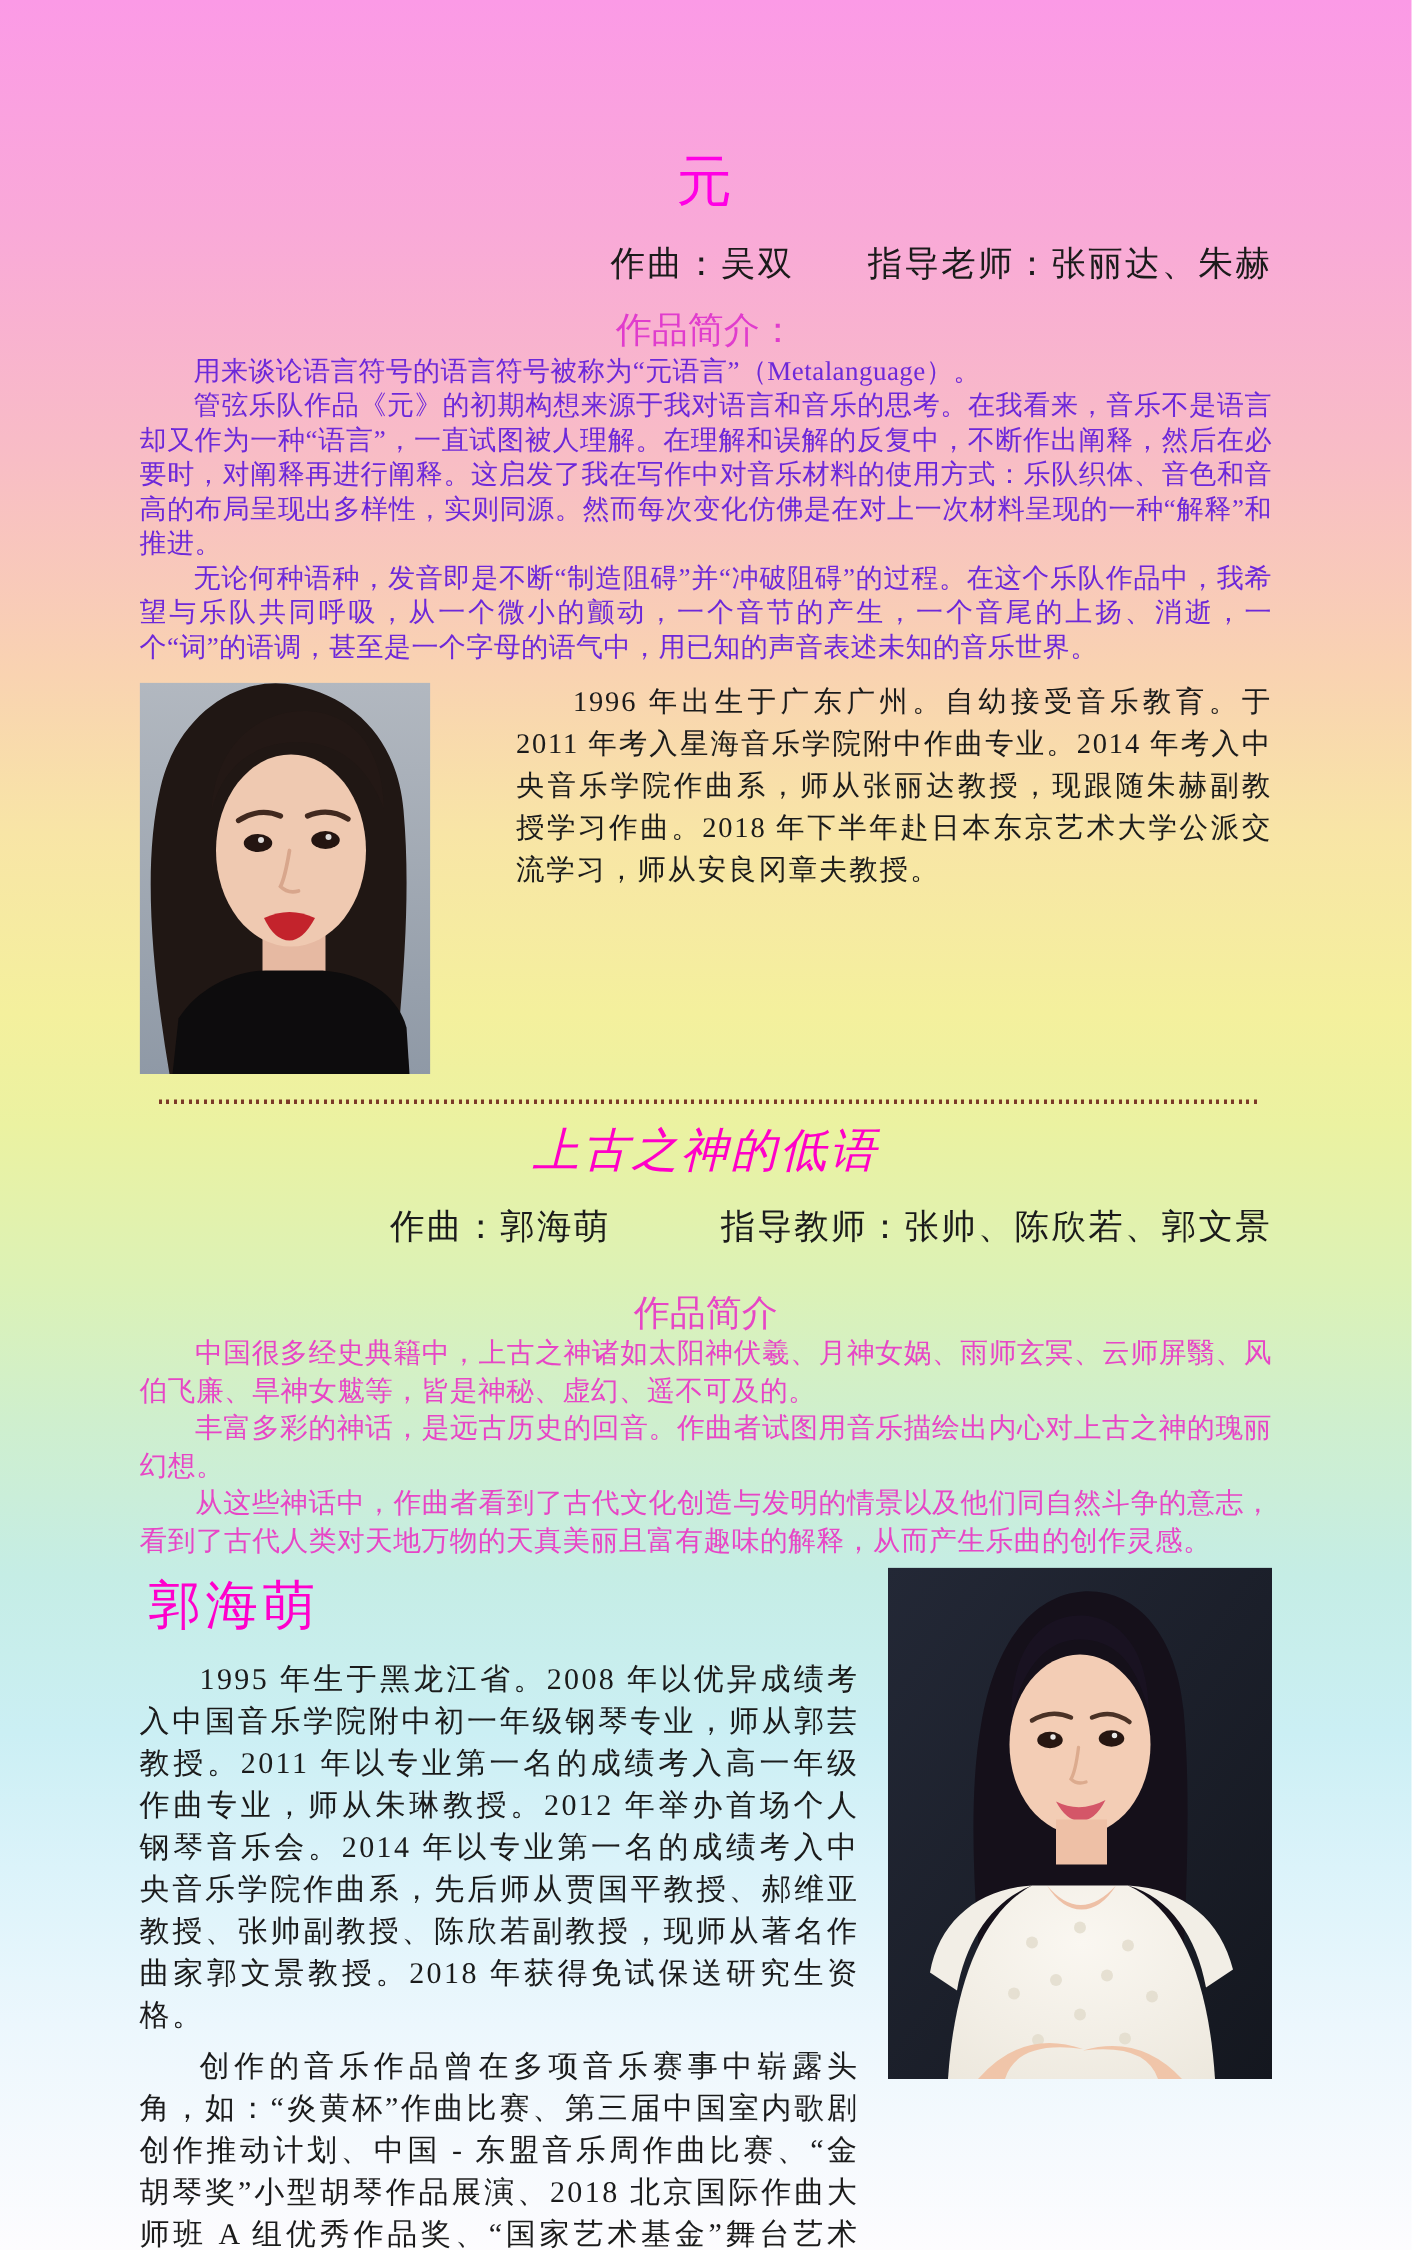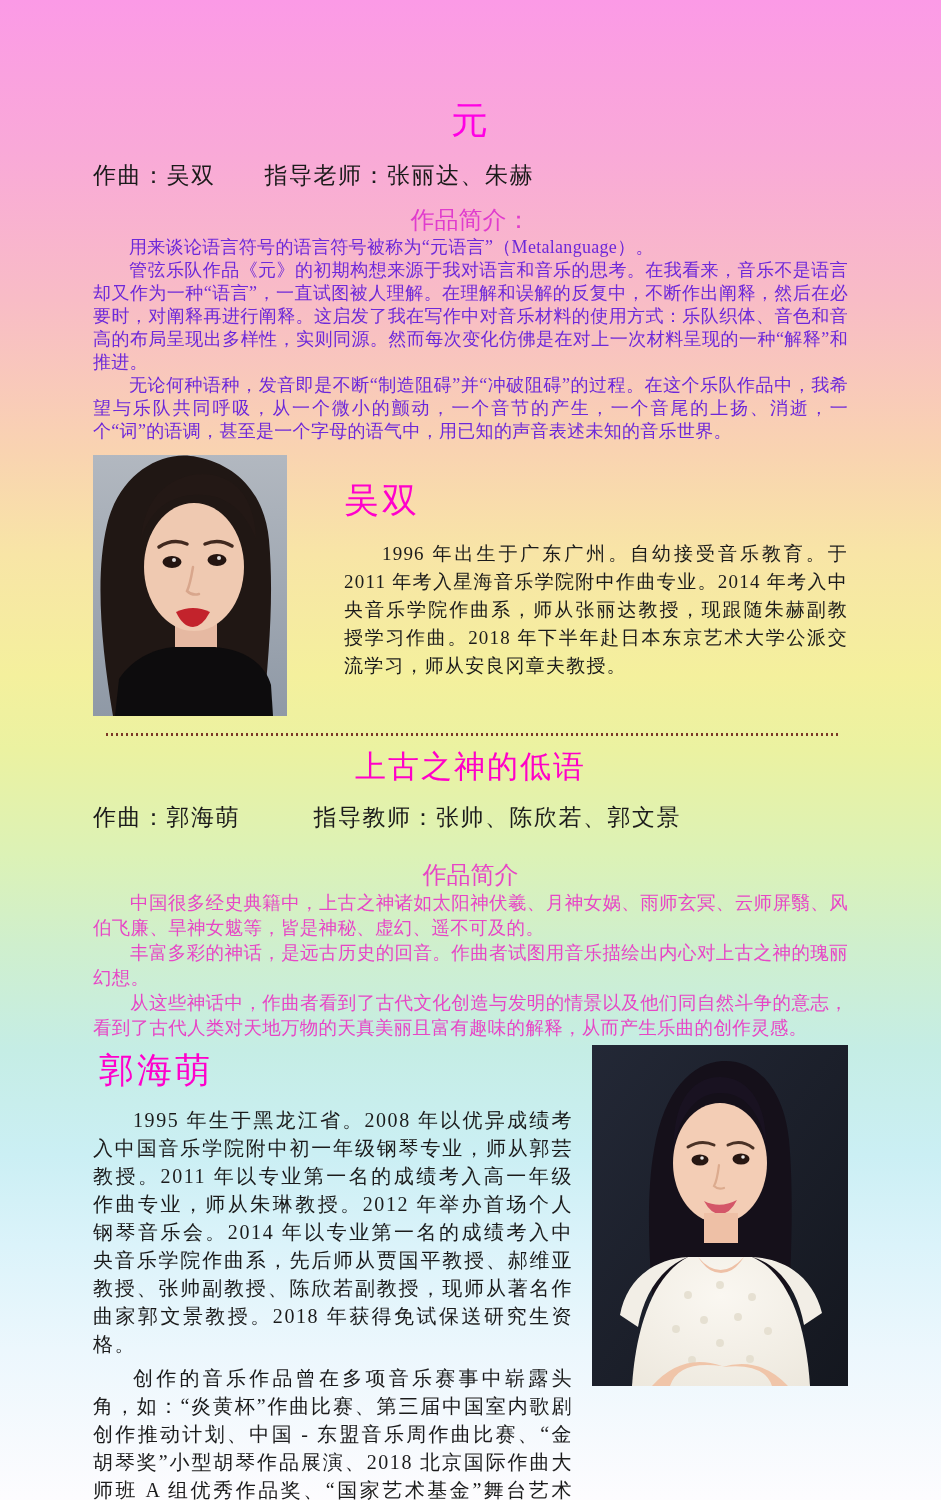--- a/index.html
+++ b/index.html
@@ -8,38 +8,38 @@
     font-family:"Liberation Serif","DejaVu Serif",serif;
     background:linear-gradient(180deg,
       #fb9ae6 0%, #f9a9d8 10%, #f8bcc6 20%, #f9d3b1 30%,
       #f8e5a6 37%, #f4f09d 45%, #ebf2a1 50%, #dcf2b6 57%,
       #cfefcd 63%, #c5ede5 70%, #cbeff4 77%, #dbf3fa 83%,
       #ecf7fd 90%, #fdfcfe 100%);
   }
   .page{padding:0 93px;box-sizing:border-box;width:941px;}
   .work-title{margin:0;padding-top:96px;text-align:center;
     font-size:37px;font-weight:normal;color:#ff00e4;letter-spacing:2px;}
-  .byline{margin:14px 0 0 0;text-align:left;font-size:23px;color:#1b1b1b;letter-spacing:1.5px;}
+  .byline{margin:14px 0 0 0;text-align:right;font-size:23px;color:#1b1b1b;letter-spacing:1.5px;}
   .intro-label{margin:13px 0 0 0;font-size:24px;color:#e03ccd;text-align:center;}
   .intro-label.s2{color:#e746c6;margin-top:26px;}
   .intro p{margin:0;font-size:18px;line-height:23px;color:#6d28d9;
     text-indent:2em;text-align:justify;letter-spacing:0.3px;}
   .intro.s2 p{font-size:18.5px;line-height:25px;color:#e746c6;}
   .composer1{display:flex;margin-top:12px;align-items:flex-start;}
   .photo-frame{flex:none;overflow:hidden;}
   .photo-wu{width:194px;height:261px;}
   .bio1{flex:1;margin-left:57px;}
   .composer-name{margin:22px 0 16px 0;font-size:35px;font-weight:normal;
     color:#ff00cc;letter-spacing:3px;}
   .bio-text{margin:0;font-size:19px;line-height:28px;color:#1b1b1b;
     text-indent:2em;text-align:justify;letter-spacing:1.2px;}
   .divider{margin:17px 0 0 13px;width:732px;height:3px;
     background:repeating-linear-gradient(90deg,#7c3a28 0 2px,transparent 2px 5px);}
   .work-title2{margin:0;padding-top:10px;text-align:center;
-    font-size:31px;font-weight:normal;color:#ff00c8;letter-spacing:2px;}
+    font-size:31px;font-weight:normal;color:#ff00c8;letter-spacing:2px;font-style:italic;}
   .byline2{margin:14px 0 0 0;}
   .composer2{display:flex;margin-top:6px;align-items:flex-start;}
   .left-col{flex:1;margin-right:19px;}
   .composer-name2{margin:0 0 12px 6px;}
   .bio-text2{font-size:20px;line-height:28px;letter-spacing:1.6px;}
   .bio-text2 + .bio-text2{margin-top:6px;}
   .photo-guo{width:256px;height:341px;margin-top:-2px;}
   svg{display:block;}
 </style>
 </head>
@@ -85,21 +85,20 @@
         <circle cx="126" cy="103" r="2" fill="#fff" opacity="0.85"></circle>
 
         <path d="M100,112 q-3,18 -6,24 q5,5 12,3" stroke="#d8a68c" stroke-width="2.5" fill="none" stroke-linecap="round"></path>
 
         <path d="M83,157 q17,-8 34,0 q-8,15 -17,15 q-10,0 -17,-15 Z" fill="#c3232c"></path>
 
         <path d="M22,261 L26,224 C40,202 66,192 84,192 L122,192 C150,194 172,208 178,230 L180,261 Z" fill="#0d0c0d"></path>
       </svg>
     </div>
     <div class="bio1">
-      <h2 class="composer-name">吴双</h2>
       <p class="bio-text">1996 年出生于广东广州。自幼接受音乐教育。于 2011 年考入星海音乐学院附中作曲专业。2014 年考入中央音乐学院作曲系，师从张丽达教授，现跟随朱赫副教授学习作曲。2018 年下半年赴日本东京艺术大学公派交流学习，师从安良冈章夫教授。</p>
     </div>
   </div>
 
   <div class="divider"></div>
 
   <h1 class="work-title work-title2">上古之神的低语</h1>
   <div class="byline byline2">作曲：郭海萌　　　指导教师：张帅、陈欣若、郭文景</div>
   <div class="intro-label s2">作品简介</div>
 

